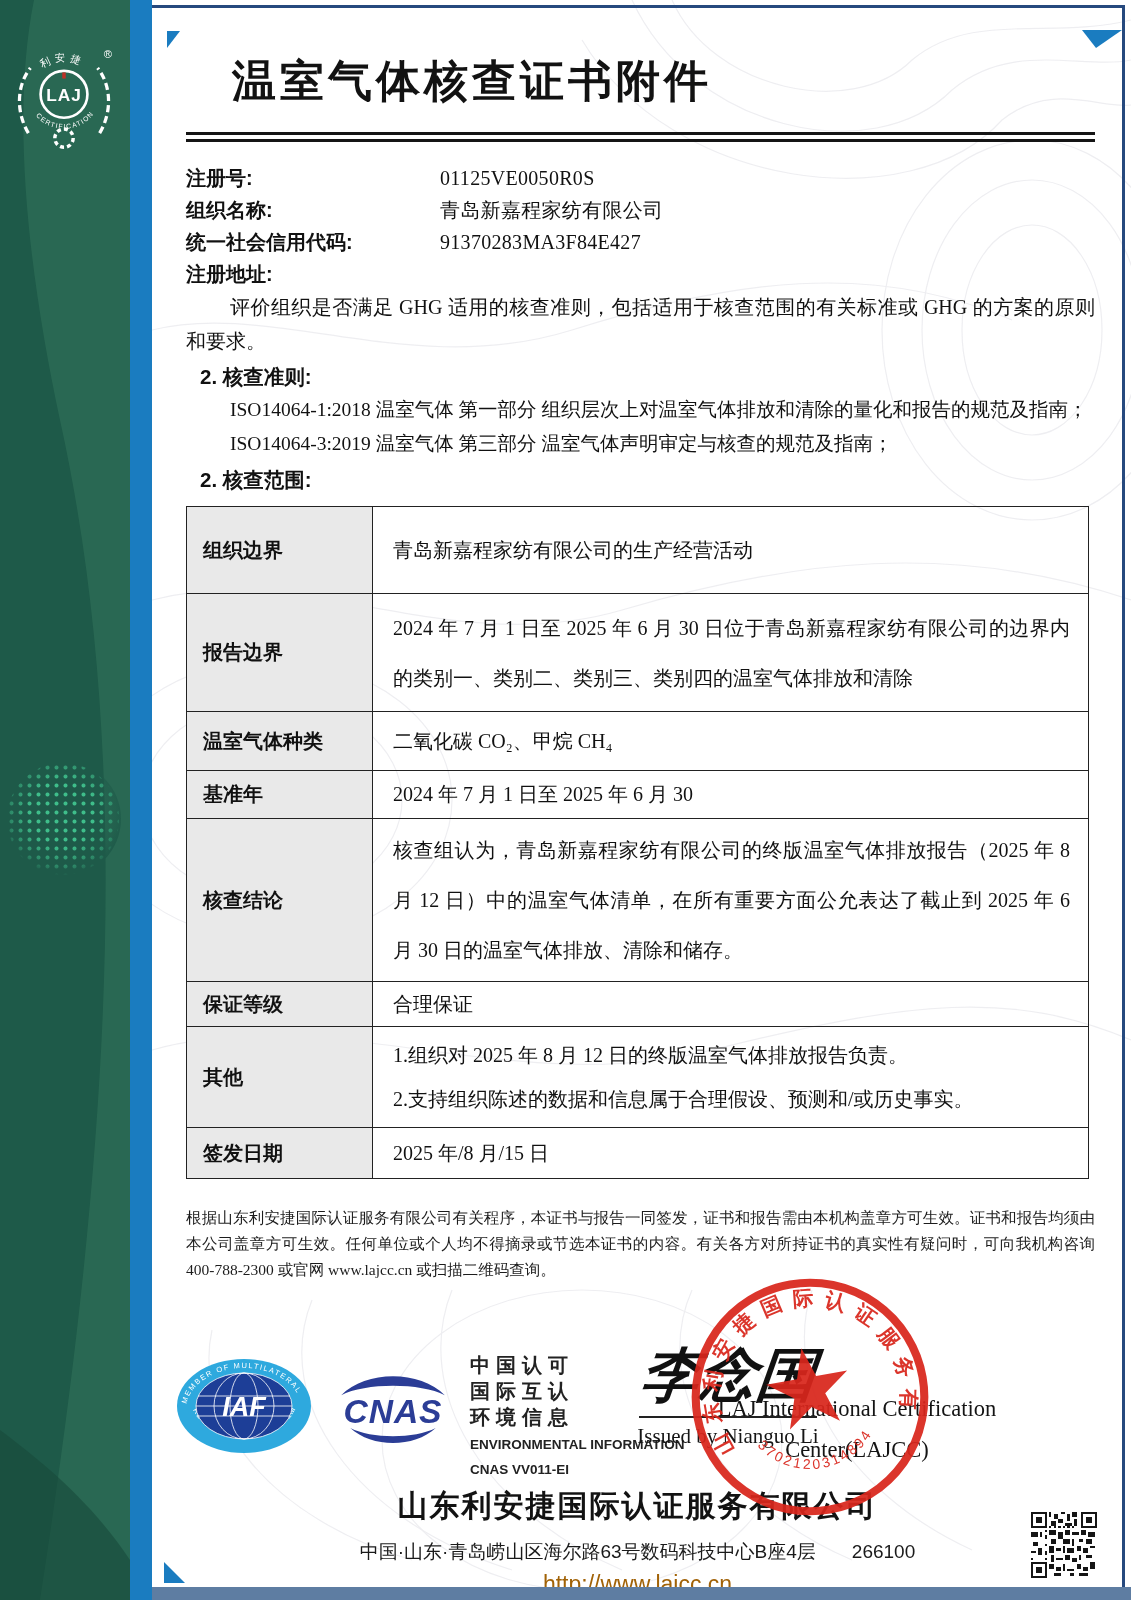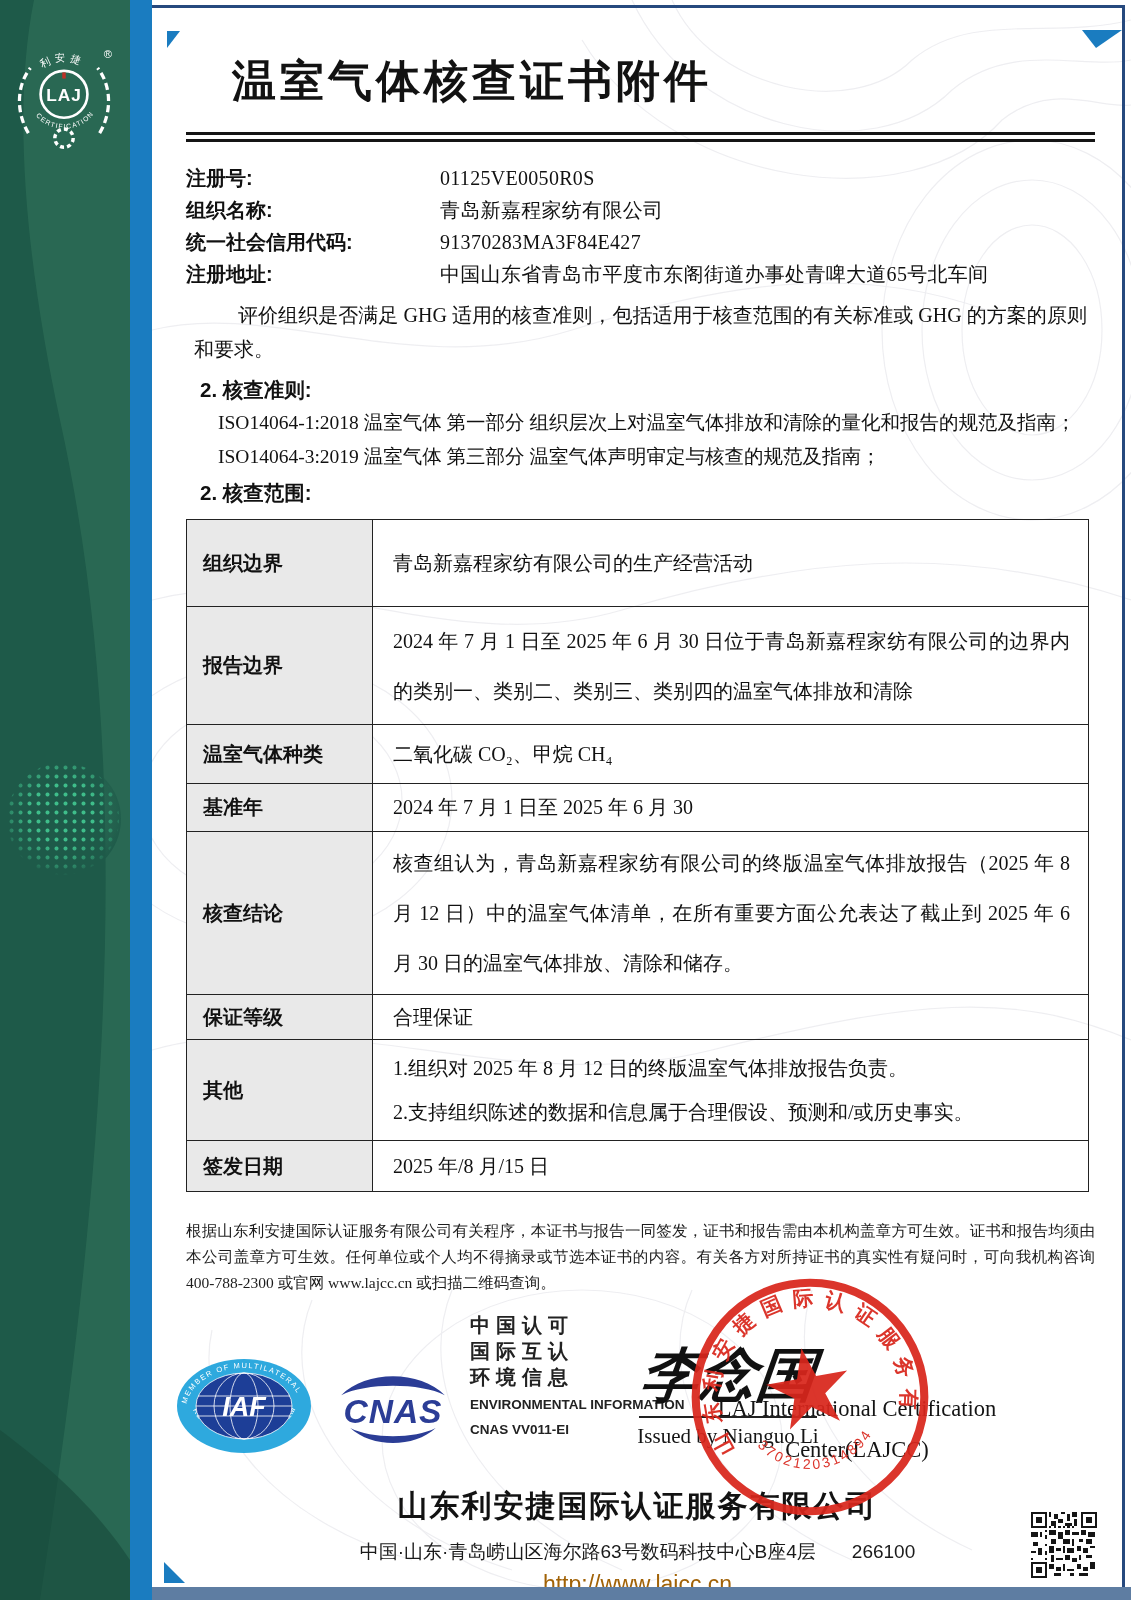--- a/index.html
+++ b/index.html
@@ -44,38 +44,38 @@
   .rule{margin-top:22px;height:4px;border-top:3px solid #151515;border-bottom:3px solid #151515;}
 
   .reg{margin-top:20px;}
   .reg-row{display:flex;line-height:32px;font-size:20px;}
   .reg-label{flex:0 0 254px;font-family:"Liberation Sans","DejaVu Sans",sans-serif;font-weight:bold;}
   .reg-value{letter-spacing:.3px;}
 
   p.intro{margin:8px 0 0 0;font-size:20px;line-height:34px;text-indent:.6em;}
   h2.sec{margin:3px 0 0 14px;font-size:20.5px;line-height:32px;
     font-family:"Liberation Sans","DejaVu Sans",sans-serif;font-weight:bold;}
-  p.secbody{margin:8px;font-size:20px;line-height:34px;text-indent:2.2em;text-align:justify;}
-  p.iso{margin:0 0 0 32px;font-size:19.5px;line-height:34px;}
+  p.secbody{margin:0;font-size:20px;line-height:34px;text-indent:2.2em;text-align:justify;}
+  p.iso{margin:0 0 0 44px;font-size:19.5px;line-height:34px;}
 
   table.scope{margin-top:10px;border-collapse:collapse;width:903px;table-layout:fixed;}
   table.scope td{border:1.4px solid #222;vertical-align:middle;font-size:20px;}
   td.lbl{width:168px;background:#e9e9e9;padding-left:16px;
     font-family:"Liberation Sans","DejaVu Sans",sans-serif;font-weight:bold;}
   td.val{padding:6px 18px 6px 20px;}
   td.val.spread{line-height:50px;text-align:justify;}
   tr.r1{height:87px;} tr.r2{height:118px;} tr.r3{height:59px;} tr.r4{height:48px;}
   tr.r5{height:147px;} tr.r6{height:45px;} tr.r7{height:96px;} tr.r8{height:51px;}
   td.val .oline{line-height:44px;}
 
   p.note{margin:26px 0 0 0;font-size:15.5px;line-height:26px;text-align:justify;color:#1c1c1c;}
 
   
   .abs{position:absolute;}
-  .acc-text{left:318px;top:1312px;width:230px;}
+  .acc-text{left:318px;top:1352px;width:230px;}
   .acc-text .zh{font-family:"Liberation Sans","DejaVu Sans",sans-serif;font-weight:bold;
     font-size:20px;line-height:26px;letter-spacing:6px;color:#222;}
   .acc-text .en{font-family:"Liberation Sans","DejaVu Sans",sans-serif;font-weight:bold;
     font-size:13.5px;line-height:21px;color:#222;margin-top:4px;}
 
   .sig{left:476px;top:1336px;width:200px;text-align:center;z-index:2;}
   .sig-name{font-size:58px;line-height:78px;font-style:italic;font-weight:bold;
     font-family:"DejaVu Serif","Liberation Serif",serif;transform:skewX(-6deg);}
   .sig-line{margin:2px auto 0 auto;width:178px;border-top:2px solid #222;}
   .sig-issued{margin-top:6px;font-size:21px;color:#151515;}
@@ -166,21 +166,20 @@
       <div class="reg-row">
         <span class="reg-label">组织名称:</span>
         <span class="reg-value">青岛新嘉程家纺有限公司</span>
       </div>
       <div class="reg-row">
         <span class="reg-label">统一社会信用代码:</span>
         <span class="reg-value">91370283MA3F84E427</span>
       </div>
       <div class="reg-row">
         <span class="reg-label">注册地址:</span>
-        <span class="reg-value">中国山东省青岛市平度市东阁街道办事处青啤大道65号北车间</span>
       </div>
     </div>
 
 
     <p class="secbody">评价组织是否满足 GHG 适用的核查准则，包括适用于核查范围的有关标准或 GHG 的方案的原则和要求。</p>
 
     <h2 class="sec">2. 核查准则:</h2>
     <p class="iso">ISO14064-1:2018 温室气体 第一部分 组织层次上对温室气体排放和清除的量化和报告的规范及指南；</p>
     <p class="iso">ISO14064-3:2019 温室气体 第三部分 温室气体声明审定与核查的规范及指南；</p>
 

